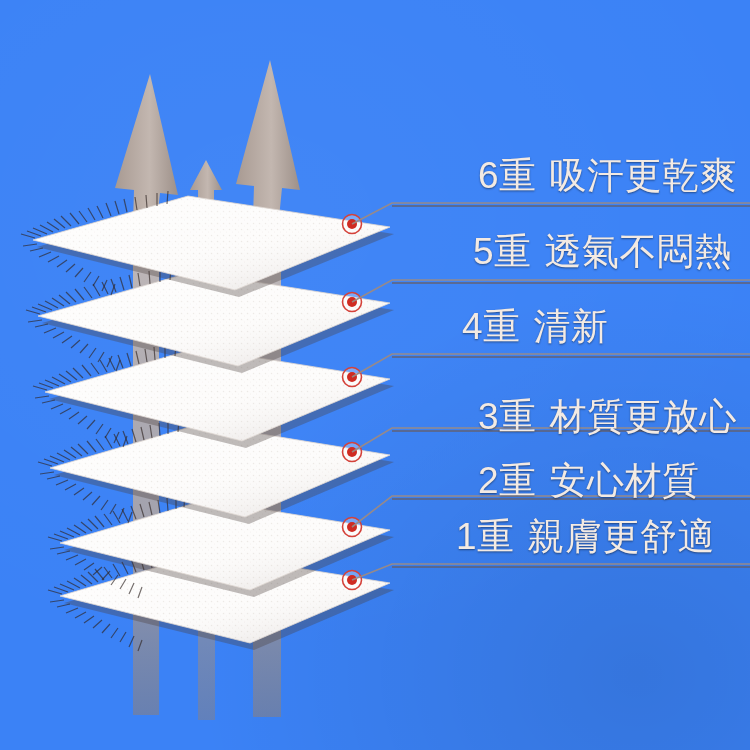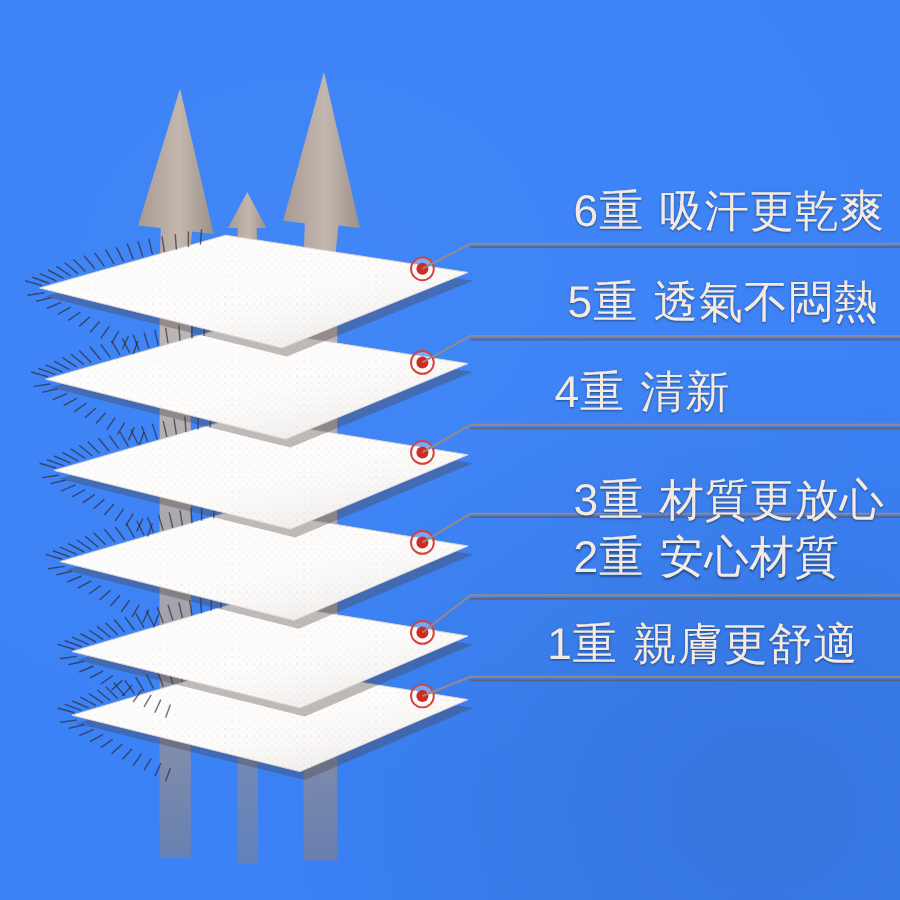--- a/index.html
+++ b/index.html
@@ -229,21 +229,21 @@
     </div>
   </div>
 
   <div class="callout">
     <div class="row-text" style="left:478px; top:382px;margin-top:16px;">
       <span class="row-num">3重</span><span class="row-label">材質更放心</span>
     </div>
   </div>
 
   <div class="callout">
-    <div class="row-text" style="left:478px; top:446px;">
+    <div class="row-text" style="left:478px; top:462px;">
       <span class="row-num">2重</span><span class="row-label">安心材質</span>
     </div>
   </div>
 
   <div class="callout">
     <div class="row-text" style="left:456px; top:518px;">
       <span class="row-num">1重</span><span class="row-label">親膚更舒適</span>
     </div>
   </div>
 

